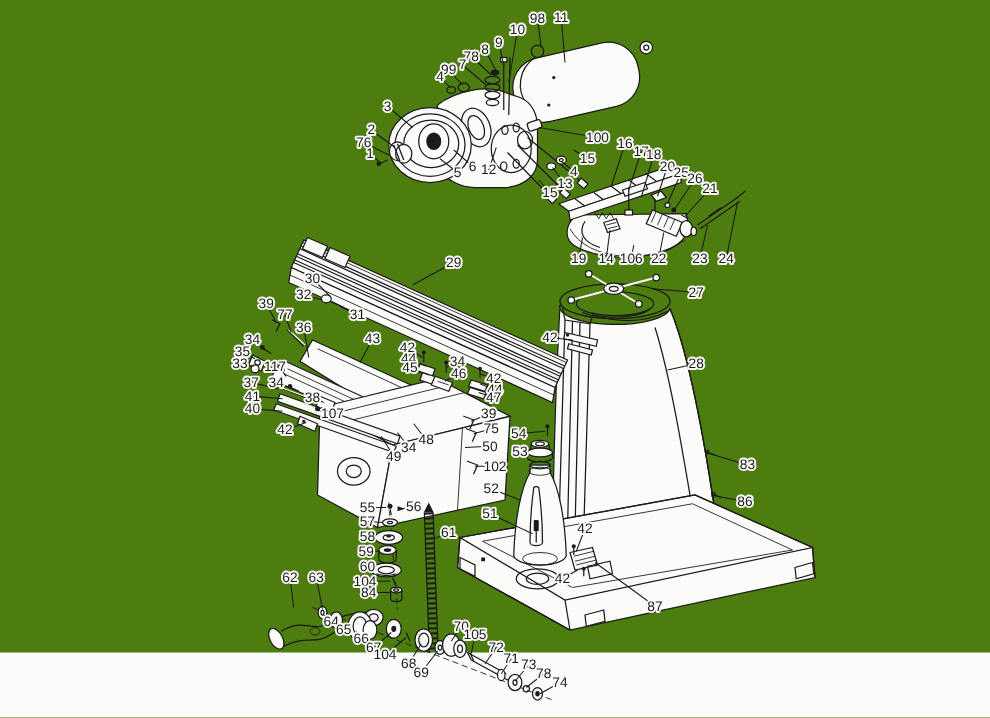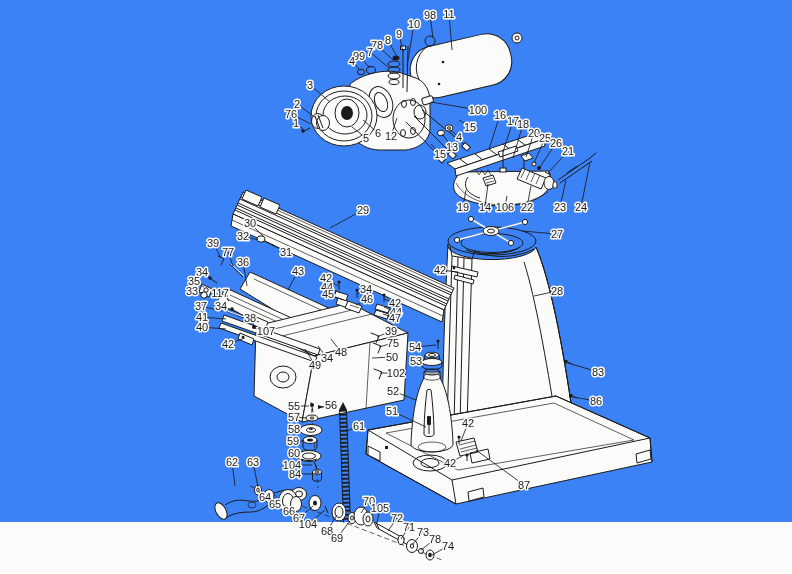--- a/index.html
+++ b/index.html
@@ -1,21 +1,21 @@
 <!DOCTYPE html>
 <html><head>
 <meta charset="utf-8">
 <style>
   html,body{margin:0;padding:0;}
   body{
     width:792px;height:574px;overflow:hidden;
     background:#fbfbfa;
     font-family:"Liberation Sans", sans-serif;
   }
-  #stage{position:relative;width:792px;height:522px;background:#3b82f6;}
+  #stage{position:relative;width:792px;height:522px;background:#4d7c0f;}
   svg{display:block;}
   .ln{stroke:#1b1b1b;stroke-width:1;fill:none;}
   .fw{stroke:#1b1b1b;stroke-width:1;fill:#fbfbfa;}
   .fd{stroke:none;fill:#1b1b1b;}
   .thin{stroke:#1b1b1b;stroke-width:.7;fill:none;}
   .leader{stroke:#1b1b1b;stroke-width:.85;fill:none;}
   .plabel{
     font-family:"Liberation Sans", sans-serif;
     font-size:11px;fill:#1b1b1b;text-anchor:middle;
     paint-order:stroke;stroke:#fbfbfa;stroke-width:3px;stroke-linejoin:round;

